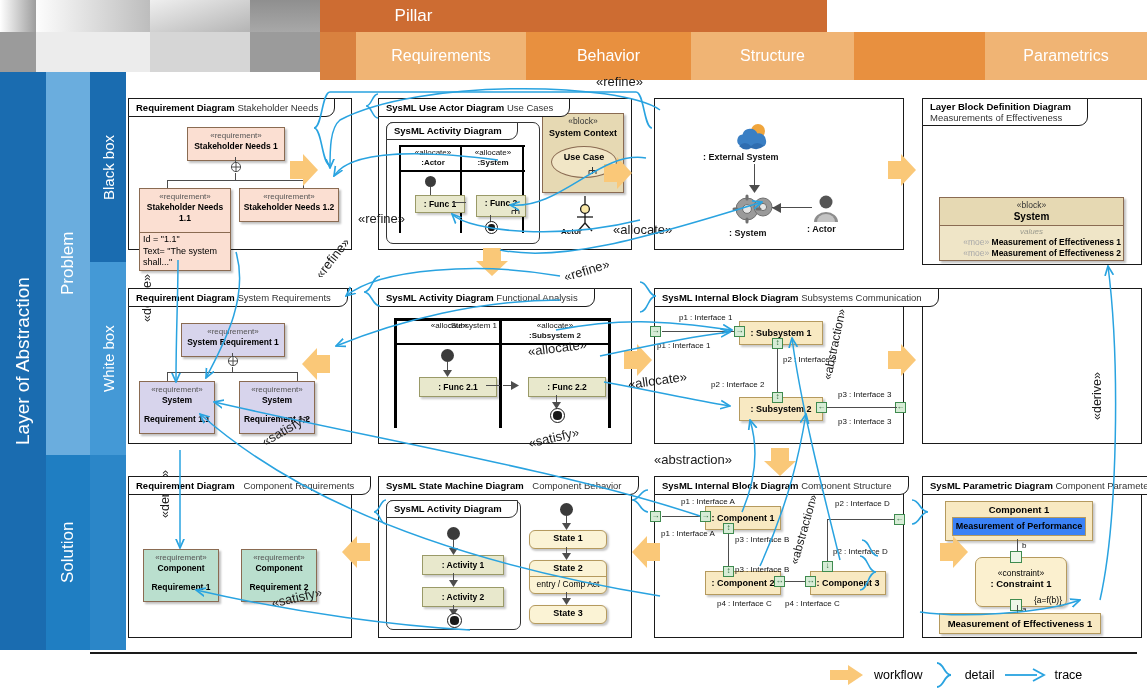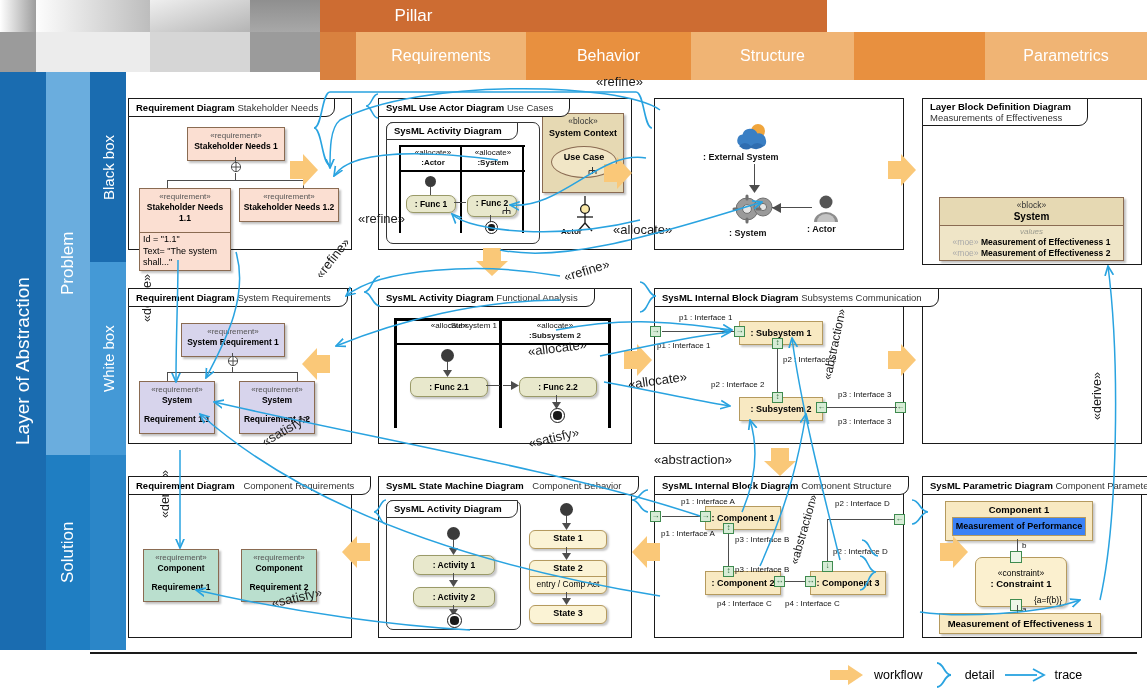--- a/index.html
+++ b/index.html
@@ -61,29 +61,29 @@
   .req.pink{background:#fbdfd2;}
   .req.lav{background:#d7d4ec;}
   .req.grn{background:#badfce;}
 
   .block{position:absolute;border:1.1px solid #8a6b52;background:#e6d9b3;
      box-shadow:2px 2px 2px rgba(0,0,0,.25);font-size:9px;text-align:center;}
   .block .ster{display:block;color:#333;font-size:8.5px;line-height:11px;padding-top:2px;}
   .block .nm{display:block;font-weight:bold;line-height:12px;padding-bottom:2px;}
   .block .vals{border-top:1px solid #8a6b52;background:#efe5c7;padding:1px 2px;}
   .block .vhdr{color:#9b9b8e;font-size:8px;font-style:italic;line-height:10px;}
-  .block .vrow{text-align:center;font-size:8.5px;font-weight:bold;line-height:11px;white-space:nowrap;}
+  .block .vrow{text-align:right;font-size:8.5px;font-weight:bold;line-height:11px;white-space:nowrap;}
   .block .vrow span{color:#a9a9a9;font-weight:normal;}
 
   .part{position:absolute;border:1.1px solid #b59a5e;background:#f8e9c2;
      box-shadow:2px 2px 2px rgba(0,0,0,.22);font-size:9px;font-weight:bold;
      display:flex;align-items:center;justify-content:center;}
-  .act{position:absolute;border:1.1px solid #9a9a68;background:#e8e8cc;border-radius:7px;
+  .act{position:absolute;border:1.1px solid #9a9a68;background:#e8e8cc;border-radius:0;
      box-shadow:1.5px 1.5px 2px rgba(0,0,0,.22);font-size:8.5px;font-weight:bold;
-     display:flex;align-items:center;justify-content:center;}
+     display:flex;align-items:center;justify-content:center;margin-left:9px;}
   .state{position:absolute;border:1.1px solid #b59a5e;background:#fbf3d5;border-radius:6px;
      box-shadow:1.5px 1.5px 2px rgba(0,0,0,.22);font-size:9px;font-weight:bold;text-align:center;}
   .state .s1{line-height:15px;}
   .state .s2{border-top:1px solid #b59a5e;font-weight:normal;font-size:8.5px;line-height:14px;}
 
   .port{position:absolute;width:11px;height:11px;border:1.3px solid #3f8b4f;background:#d7ecd6;
      box-sizing:border-box;font-size:8px;color:#2e6b3a;line-height:8px;text-align:center;}
   .pin{position:absolute;width:12px;height:12px;border:1.3px solid #3f8b4f;background:#eef6e8;box-sizing:border-box;}
 
   .lbl{position:absolute;font-size:8px;color:#111;white-space:nowrap;}

